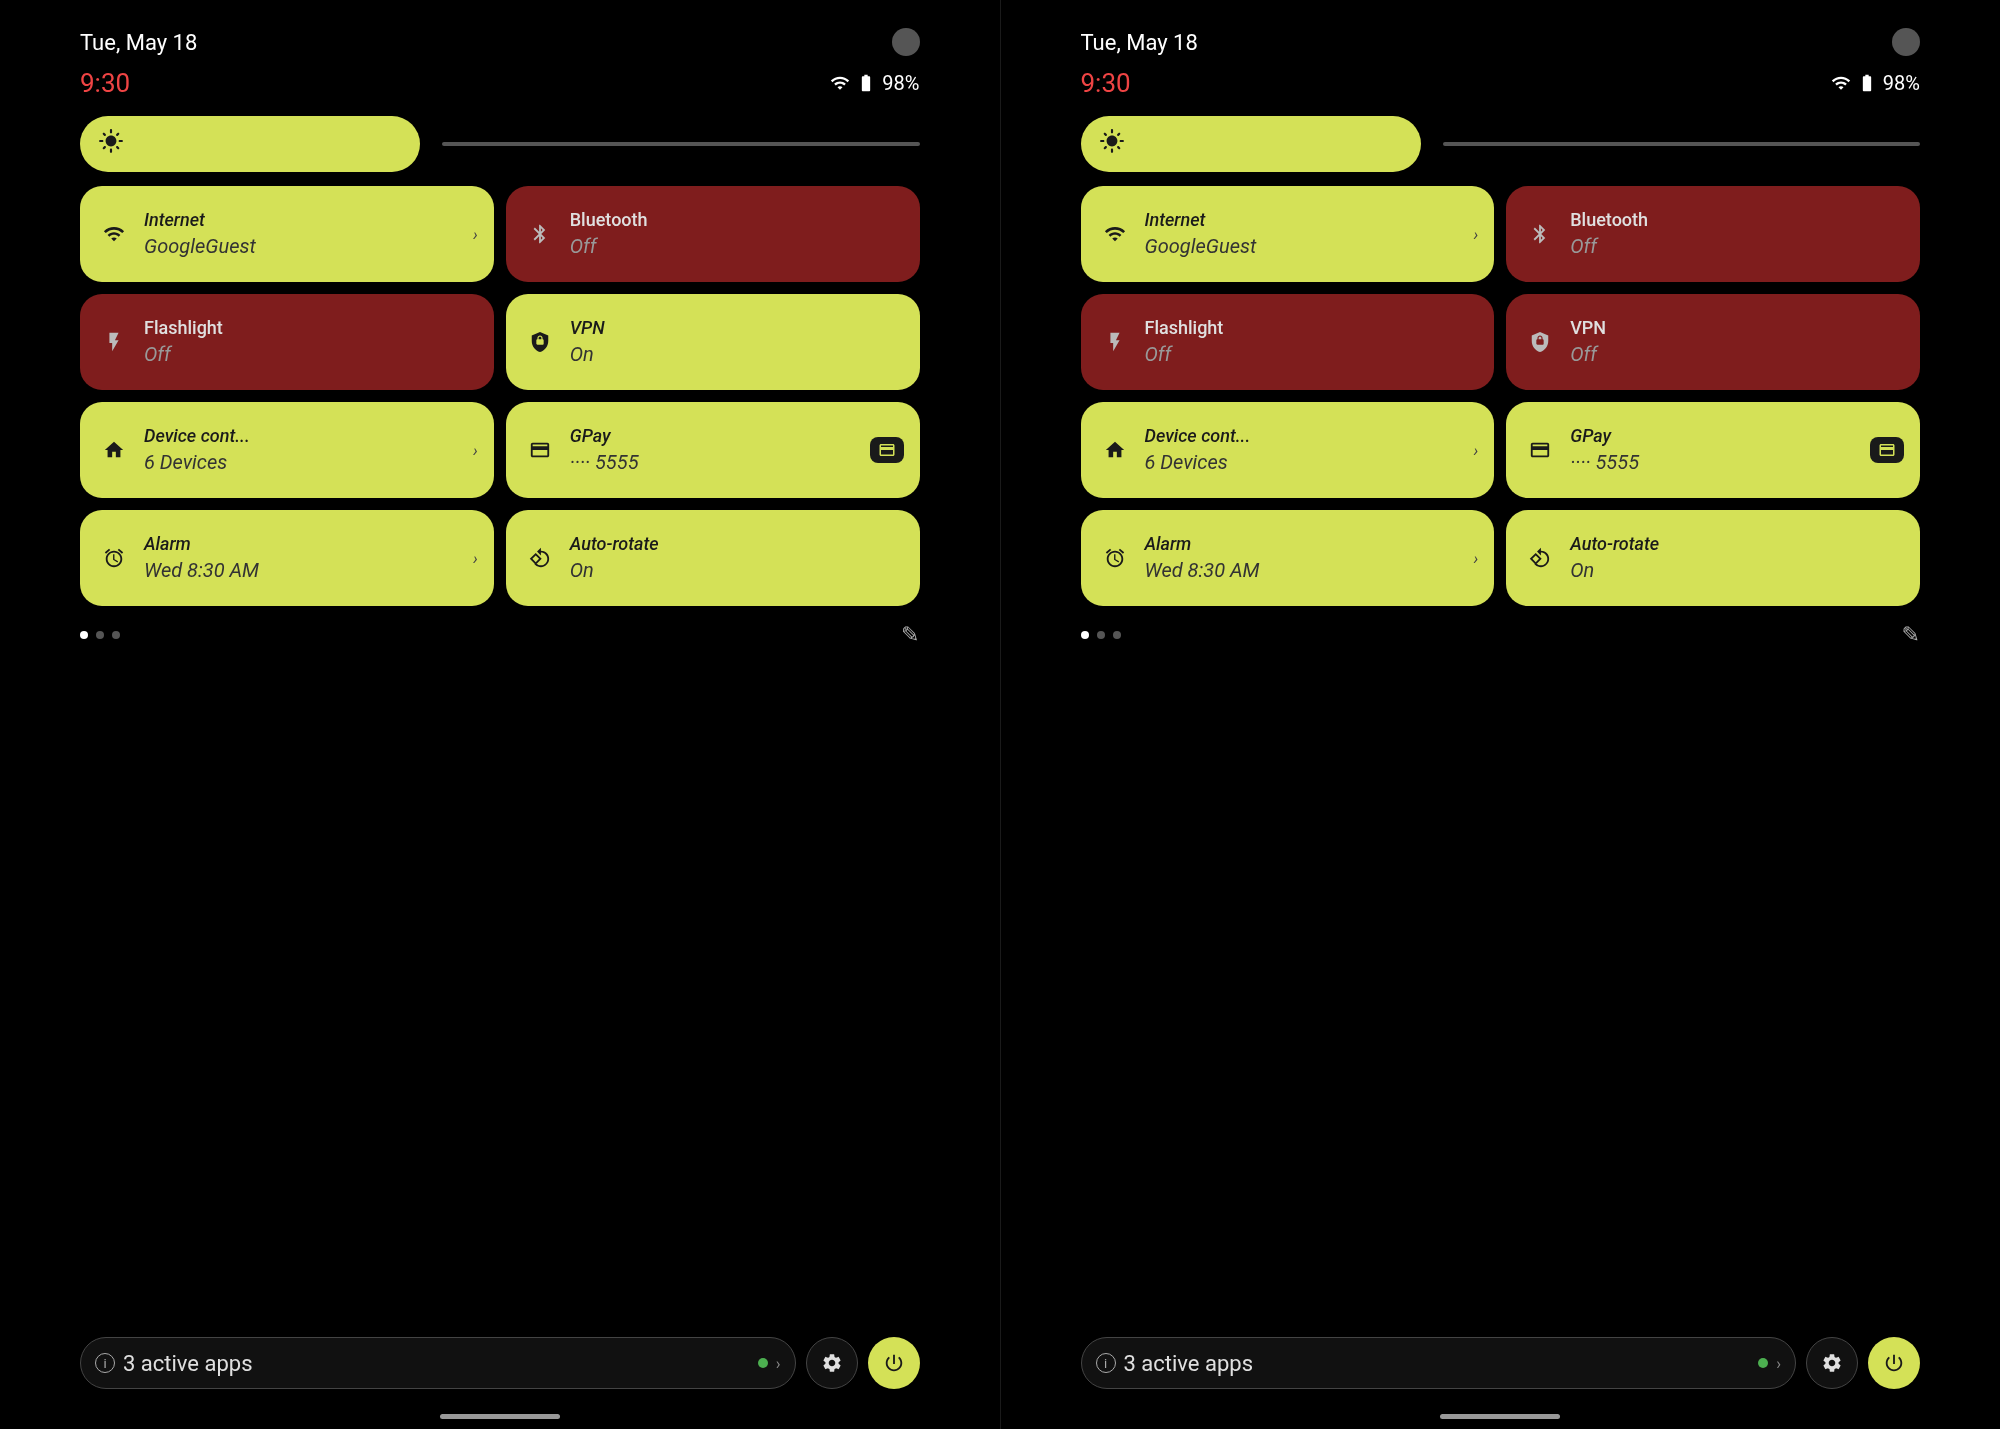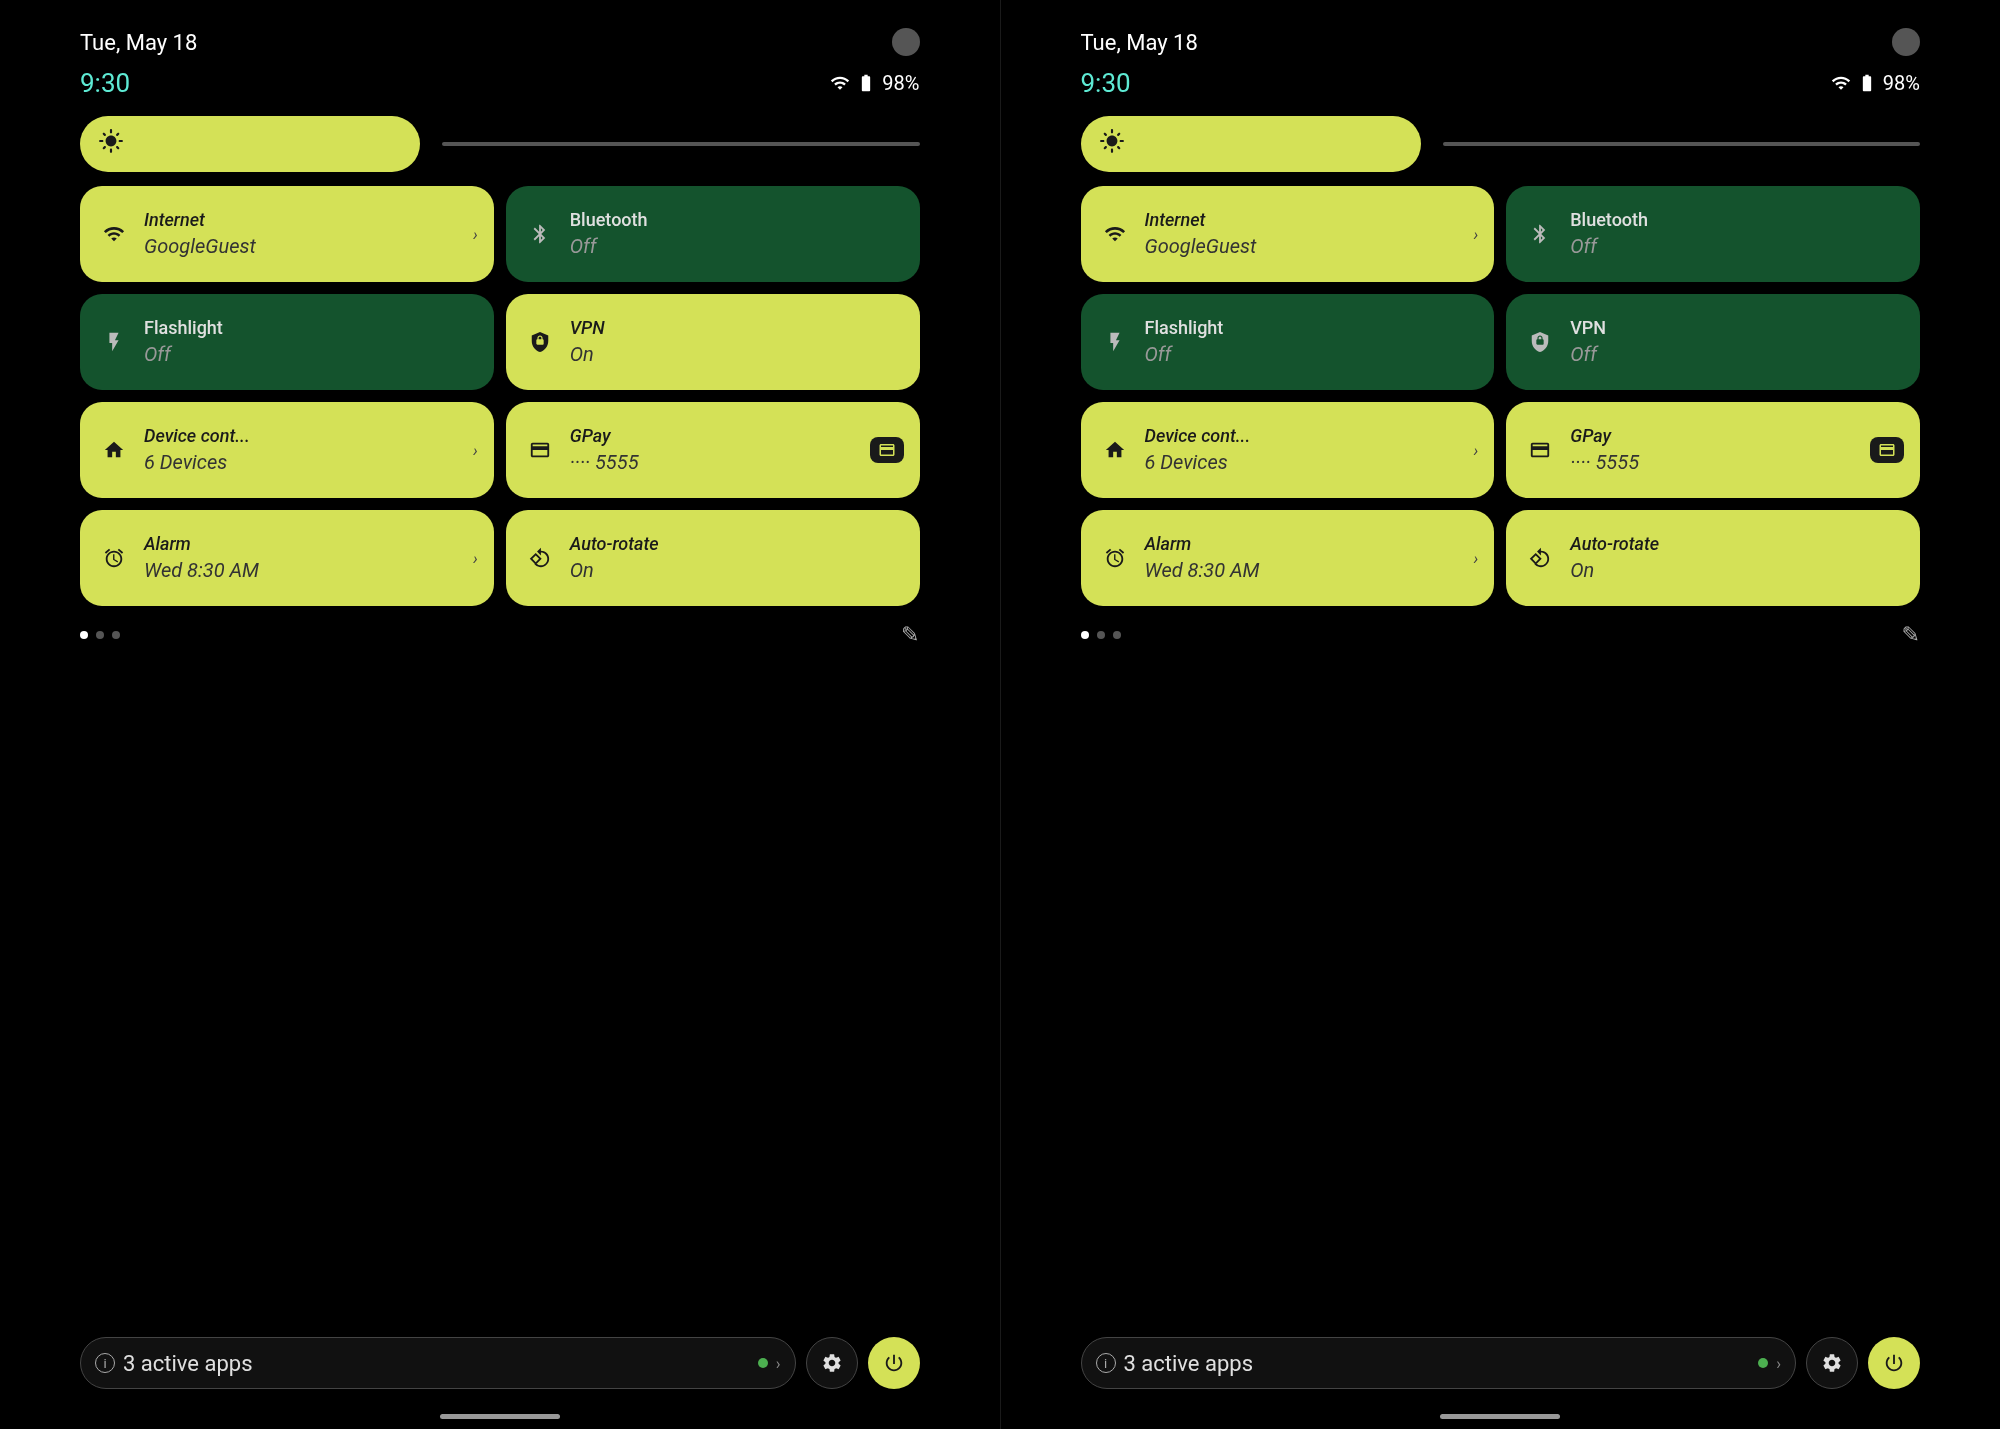--- a/index.html
+++ b/index.html
@@ -42,21 +42,21 @@
     }
 
     .status-row {
       display: flex;
       justify-content: space-between;
       align-items: center;
       padding: 6px 0 18px 0;
     }
 
     .status-time {
-      color: #5eead4;
+      color: #ef4444;
       font-size: 26px;
       font-weight: 400;
     }
 
     .status-icons {
       display: flex;
       align-items: center;
       gap: 6px;
       color: #fff;
       font-size: 22px;
@@ -112,21 +112,21 @@
       cursor: pointer;
       position: relative;
     }
 
     .tile-active {
       background: #d4e157;
       font-style: italic;
     }
 
     .tile-inactive {
-      background: #14532d;
+      background: #7f1d1d;
       justify-content: center;
     }
 
     .tile-icon {
       width: 36px;
       height: 36px;
       display: flex;
       align-items: center;
       justify-content: center;
       font-size: 22px;

